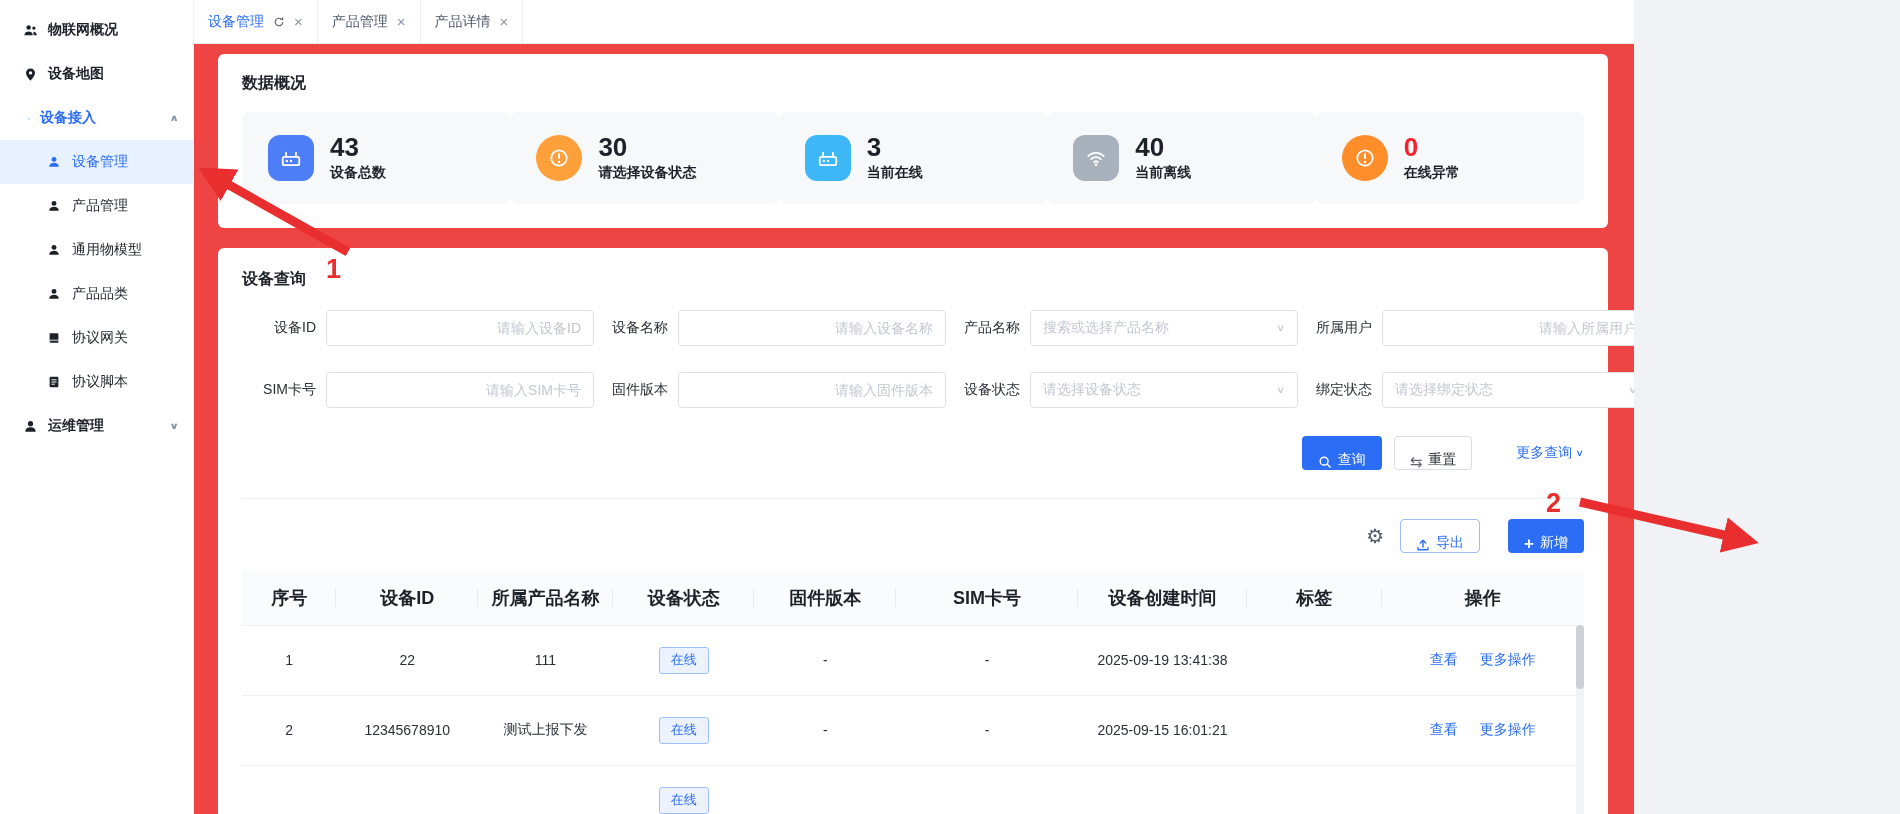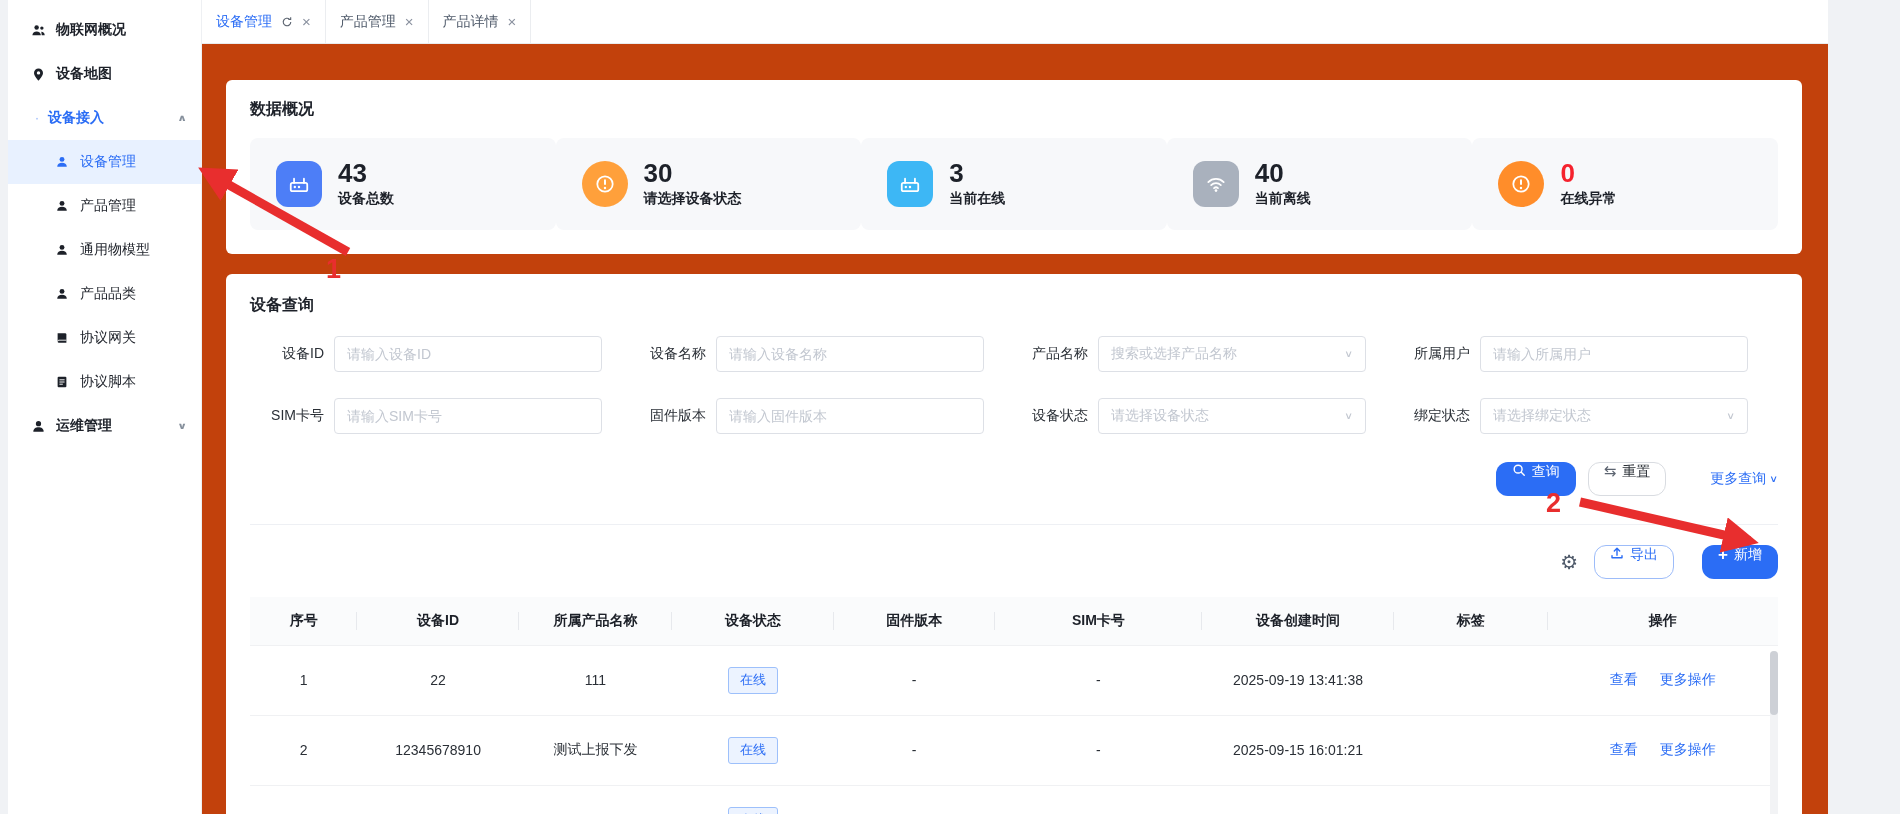--- a/index.html
+++ b/index.html
@@ -3,21 +3,21 @@
 <meta charset="utf-8">
 <style>
   * { box-sizing: border-box; }
   html,body { margin:0; padding:0; }
   body {
     width:1900px; height:814px; overflow:hidden; position:relative;
     font-family:"Liberation Sans","DejaVu Sans",sans-serif;
     background:#f0f2f5; color:#1d2129;
     --primary:#2b6df5;
   }
-  .app { display:flex; width:1820px; height:814px;margin-left:8px; }
+  .app { display:flex; width:1634px; height:814px; }
 
   
   .sidebar { width:194px; height:814px; background:#fff; border-right:1px solid #eef0f3; flex:none; padding-top:8px; }
   .side-item { height:44px; display:flex; align-items:center; gap:10px; padding:0 14px 0 22px; font-size:14px; font-weight:600; color:#1d2129; cursor:pointer; }
   .side-item .sicon { width:16px; height:16px; display:flex; align-items:center; justify-content:center; color:#1d2129; flex:none; }
   .side-item.blue, .side-item.blue .sicon { color:var(--primary);padding-left:14px; }
   .side-item .chev { margin-left:auto; font-size:12px; color:#86909c; transform:scaleY(.75); }
   .side-sub .side-item { padding-left:46px; font-weight:500; }
   .side-item.active { background:#e8f1ff; color:var(--primary); }
   .side-item.active .sicon { color:var(--primary); }
@@ -25,21 +25,21 @@
 
   
   .main { flex:1; display:flex; flex-direction:column; height:814px; min-width:0; }
 
   .tabbar { height:44px; background:#fff; border-bottom:1px solid #e9ecef; display:flex; align-items:stretch; flex:none; }
   .tab { display:flex; align-items:center; gap:9px; padding:0 14px; border-right:1px solid #ebedf0; font-size:14px; color:#4e5969; cursor:pointer; }
   .tab.active { color:var(--primary); }
   .tab-close { color:#8a919f; font-size:15px; line-height:1; cursor:pointer; }
   .tab-icon svg { display:block; }
 
-  .content { flex:1; background:#c2410c; padding:36px 26px 0 24px; overflow:hidden; }
+  .content { flex:1; background:#ef4444; padding:10px 26px 0 24px; overflow:hidden; }
 
   .card { background:#fff; border-radius:6px; }
   .card-title { font-size:16px; font-weight:700; color:#1d2129; margin:0; line-height:22px; }
 
   
   .overview-card { padding:18px 24px 24px; }
   .stats { margin-top:18px; display:flex; }
   .stat { flex:1; background:#f7f8fa; border-radius:8px; height:92px; display:flex; align-items:center; gap:16px; padding:0 10px 0 26px; }
   .stat-icon { width:46px; height:46px; border-radius:12px; display:flex; align-items:center; justify-content:center; flex:none; }
   .stat-icon.round { border-radius:50%; }
@@ -51,46 +51,46 @@
   .stat-value { font-size:26px; font-weight:700; color:#1d2129; line-height:1.05; }
   .stat-value.red { color:#f5222d; }
   .stat-label { font-size:14px; font-weight:600; color:#1d2129; margin-top:3px; }
 
   
   .query-card { margin-top:20px; padding:20px 24px 0; }
   .form-grid { margin-top:20px; display:grid; grid-template-columns:repeat(4,1fr); row-gap:26px; }
   .field { display:flex; align-items:center; }
   .flabel { width:84px; text-align:right; padding-right:10px; font-size:14px; color:#2a2f36; white-space:nowrap; flex:none; }
   .input, .select { width:268px; height:36px; border:1px solid #dde0e6; border-radius:4px; background:#fff; font-size:14px; }
-  .input { padding:0 12px; color:#333; outline:none; font-family:inherit; }
+  .input { padding:0 12px; color:#333; outline:none; font-family:inherit;text-align:right; }
   .input::placeholder { color:#c2c7d0; }
   .select { display:flex; align-items:center; justify-content:space-between; padding:0 12px; color:#c2c7d0; cursor:pointer; }
   .select .caret { font-size:12px; transform:scaleY(.8); }
 
   .query-actions { margin-top:28px; display:flex; justify-content:flex-end; align-items:center; }
-  .btn { height:34px; border-radius:12px; font-size:14px; display:inline-flex; align-items:flex-start; gap:6px; padding:0 15px; cursor:pointer; border:1px solid transparent; background:#fff; font-family:inherit; }
+  .btn { height:34px; border-radius:4px; font-size:14px; display:inline-flex; align-items:flex-end; gap:6px; padding:0 15px; cursor:pointer; border:1px solid transparent; background:#fff; font-family:inherit; }
   .btn svg { display:block; }
   .btn-primary { background:var(--primary); color:#fff; }
   .btn-plain { border-color:#d9dce1; color:#2a2f36; }
   .btn-outline { border-color:#9dbcf9; color:var(--primary); }
   .btn + .btn { margin-left:12px; }
   .more-link { margin-left:44px; color:var(--primary); font-size:14px; cursor:pointer; display:inline-flex; align-items:center; gap:3px; }
   .more-link .caret { font-size:12px; transform:scaleY(.8); }
   .swap-glyph { font-size:15px; line-height:1; color:#5c6470; }
   .plus-glyph { font-size:17px; font-weight:700; line-height:1; }
 
   .h-divider { margin-top:28px; border-top:1px solid #eef0f4; }
 
   .table-toolbar { margin:20px 0 18px; display:flex; justify-content:flex-end; align-items:center; gap:16px; }
   .gear { font-size:20px; color:#4e5969; cursor:pointer; line-height:1; }
 
   
   .table-wrap { position:relative; }
   table { width:100%; border-collapse:collapse; table-layout:fixed; }
-  th { background:#fafbfc; font-size:14px; font-weight:700; color:#1d2129; padding:15px 8px; border-bottom:1px solid #f0f1f3; position:relative; text-align:center; }
+  th { background:#fafbfc; font-size:18px; font-weight:700; color:#1d2129; padding:15px 8px; border-bottom:1px solid #f0f1f3; position:relative; text-align:center; }
   th:not(:last-child)::after { content:''; position:absolute; right:0; top:50%; transform:translateY(-50%); width:1px; height:18px; background:#e7e9ed; }
   td { padding:21px 8px; text-align:center; font-size:14px; color:#2a2f36; border-bottom:1px solid #f0f1f3; }
   .tag-online { display:inline-block; padding:3px 11px; border:1px solid #9dc0fb; background:#ecf3ff; color:var(--primary); font-size:13px; border-radius:3px; line-height:1.45; }
   .op-link { color:var(--primary); margin:0 9px; cursor:pointer; }
   .vscroll { position:absolute; right:0; top:54px; width:8px; height:198px; background:#f2f3f5; border-radius:4px; }
   .vscroll .thumb { width:8px; height:64px; background:#cdd0d6; border-radius:4px; }
 
   
   .annotations { position:absolute; left:0; top:0; width:1900px; height:814px; pointer-events:none; z-index:99; }
 </style>

